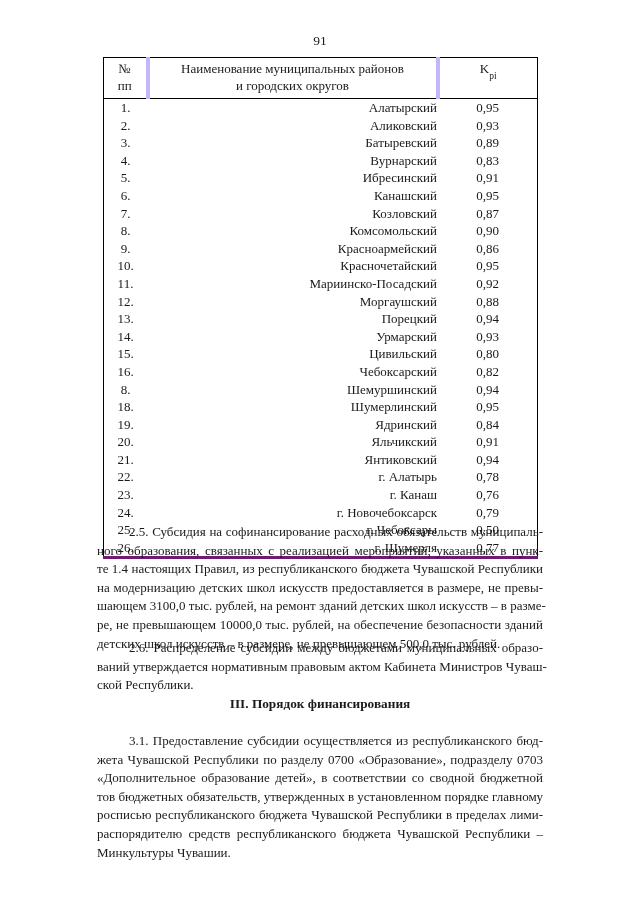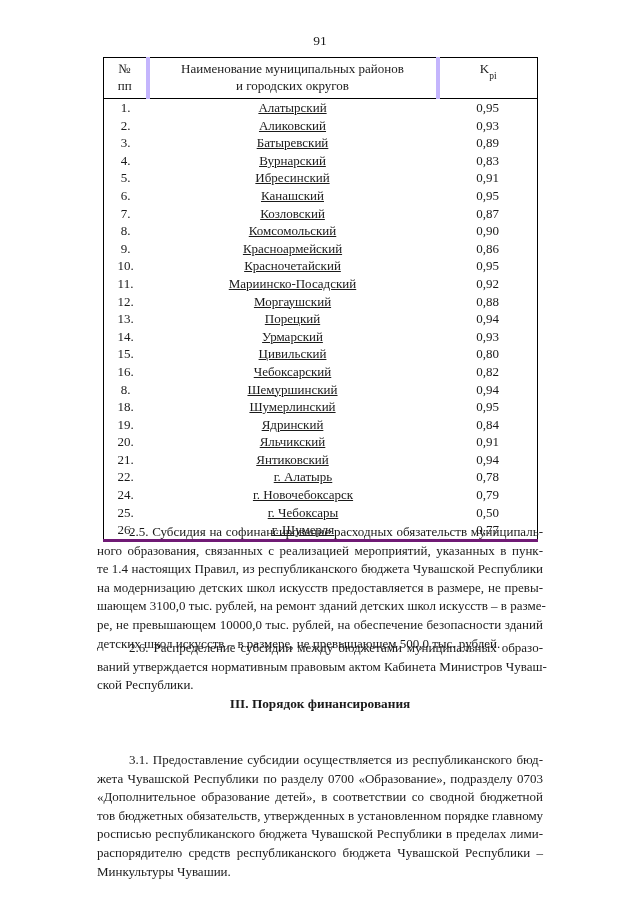--- a/index.html
+++ b/index.html
@@ -85,23 +85,22 @@
     font-size: 13px;
   }
   .coef-table tbody tr:last-child td {
     border-bottom: 3px solid #701a75;
   }
   .cell-num {
     text-align: center;
     padding-right: 4px;
   }
   .cell-name {
-    text-align: center;
+    text-align: right;
     padding-left: 10px;
-    text-decoration: underline;
   }
   .cell-name.city {
     padding-left: 21px;
   }
   .cell-val {
     text-align: center;
   }
   
   .coef-table tbody tr td.cell-num { border-left: 1px solid #000; }
   .coef-table tbody tr td.cell-val { border-right: 1px solid #000; }
@@ -273,20 +272,25 @@
           <td class="cell-num">21.</td>
           <td class="cell-name">Янтиковский</td>
           <td class="cell-val">0,94</td>
         </tr>
         <tr>
           <td class="cell-num">22.</td>
           <td class="cell-name city">г. Алатырь</td>
           <td class="cell-val">0,78</td>
         </tr>
         <tr>
+          <td class="cell-num">23.</td>
+          <td class="cell-name city">г. Канаш</td>
+          <td class="cell-val">0,76</td>
+        </tr>
+        <tr>
           <td class="cell-num">24.</td>
           <td class="cell-name city">г. Новочебоксарск</td>
           <td class="cell-val">0,79</td>
         </tr>
         <tr>
           <td class="cell-num">25.</td>
           <td class="cell-name city">г. Чебоксары</td>
           <td class="cell-val">0,50</td>
         </tr>
         <tr>
@@ -312,21 +316,21 @@
   <div class="body-block" style="top: 639px;">
     <p id="para-2-6">
         <span class="jline first">2.6. Распределение субсидии между бюджетами муниципальных образо-</span>
         <span class="jline">ваний утверждается нормативным правовым актом Кабинета Министров Чуваш-</span>
         <span class="jline last">ской Республики.</span>
       </p>
   </div>
 
   <div class="section-heading" style="top: 695px;">III. Порядок финансирования</div>
 
-  <div class="body-block" style="top: 751px;">
+  <div class="body-block" style="top: 732px;">
     <p id="para-3-1">
         <span class="jline first">3.1. Предоставление субсидии осуществляется из республиканского бюд-</span>
         <span class="jline">жета Чувашской Республики по разделу 0700 «Образование», подразделу 0703</span>
         <span class="jline">«Дополнительное образование детей», в соответствии со сводной бюджетной</span>
         <span class="jline">тов бюджетных обязательств, утвержденных в установленном порядке главному</span>
         <span class="jline">росписью республиканского бюджета Чувашской Республики в пределах лими-</span>
         <span class="jline">распорядителю средств республиканского бюджета Чувашской Республики –</span>
         <span class="jline last">Минкультуры Чувашии.</span>
       </p>
   </div>

